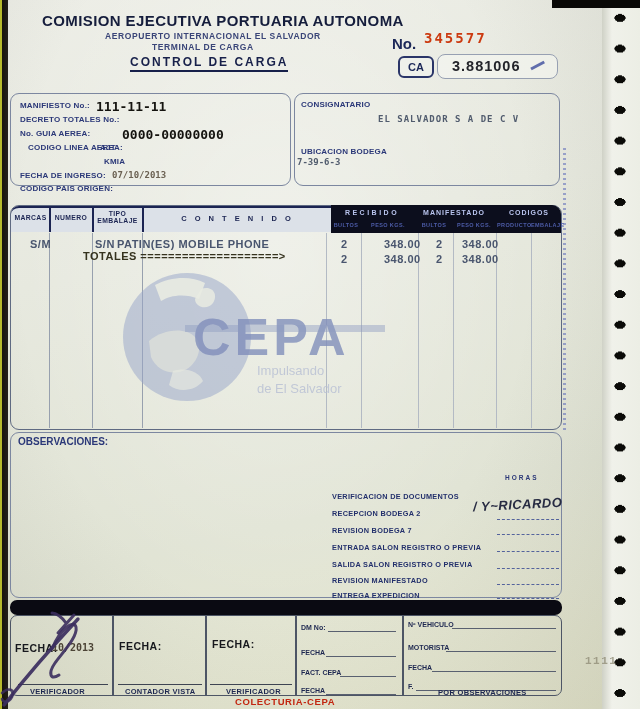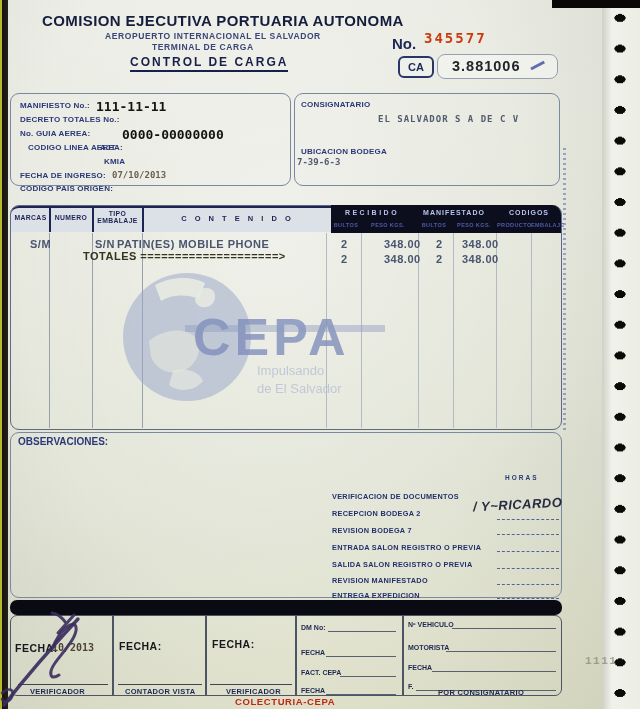--- a/index.html
+++ b/index.html
@@ -238,21 +238,21 @@
   <div class="wline" style="left:432px;top:671px;width:124px;"></div>
   <div class="small-lbl" style="left:408px;top:683px;">F.</div>
   <div class="wline" style="left:416px;top:690px;width:140px;"></div>
 
   <div class="sig-line" style="left:18px;top:684px;width:90px;"></div>
   <div class="foot-tag" style="left:30px;top:687px;">VERIFICADOR</div>
   <div class="sig-line" style="left:118px;top:684px;width:84px;"></div>
   <div class="foot-tag" style="left:125px;top:687px;">CONTADOR VISTA</div>
   <div class="sig-line" style="left:210px;top:684px;width:82px;"></div>
   <div class="foot-tag" style="left:226px;top:687px;">VERIFICADOR</div>
-  <div class="foot-tag" style="left:438px;top:688px;">POR CONSIGNATARIO</div>
+  <div class="foot-tag" style="left:438px;top:688px;">POR OBSERVACIONES</div>
 
   <div class="colect">COLECTURIA-CEPA</div>
   <div class="margin-mark">1111</div>
 
   <svg style="left:0;top:605px;" width="110" height="104" viewBox="0 0 110 104">
     <path d="M4 100 C26 72 52 42 78 14" stroke="#3b2e5e" stroke-width="3.4" fill="none" stroke-linecap="round" opacity="0.92"></path>
     <path d="M52 44 C60 24 74 14 76 22 C78 32 62 48 55 58 C48 68 50 76 59 70" stroke="#3b2e5e" stroke-width="3" fill="none" stroke-linecap="round" opacity="0.9"></path>
     <path d="M58 28 L74 10 M66 18 C62 12 56 8 52 8" stroke="#3b2e5e" stroke-width="3" fill="none" stroke-linecap="round" opacity="0.9"></path>
     <path d="M2 88 C8 82 16 84 12 92 C9 98 3 98 2 94" stroke="#3b2e5e" stroke-width="2.6" fill="none" stroke-linecap="round" opacity="0.85"></path>
   </svg>

